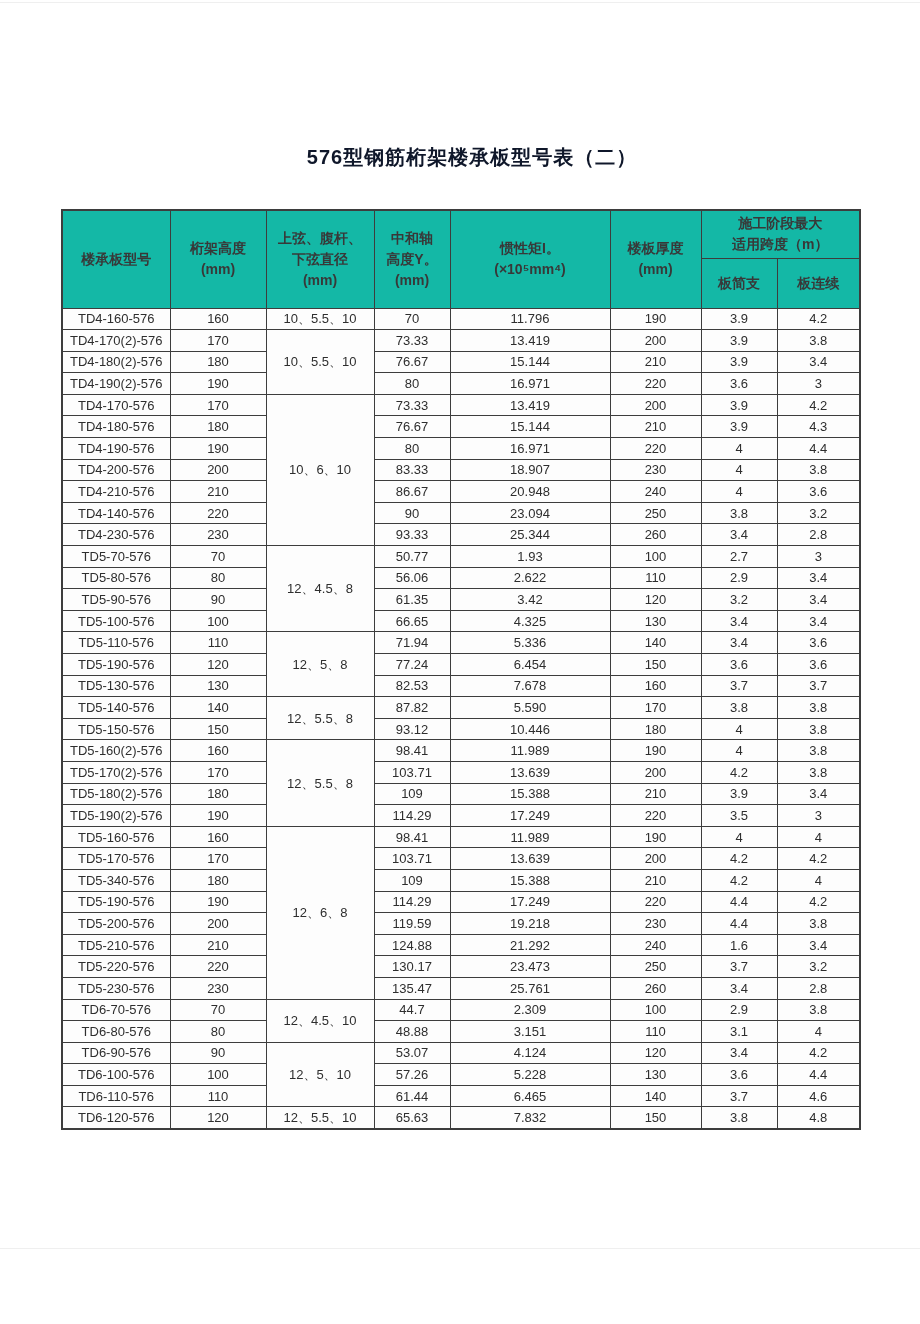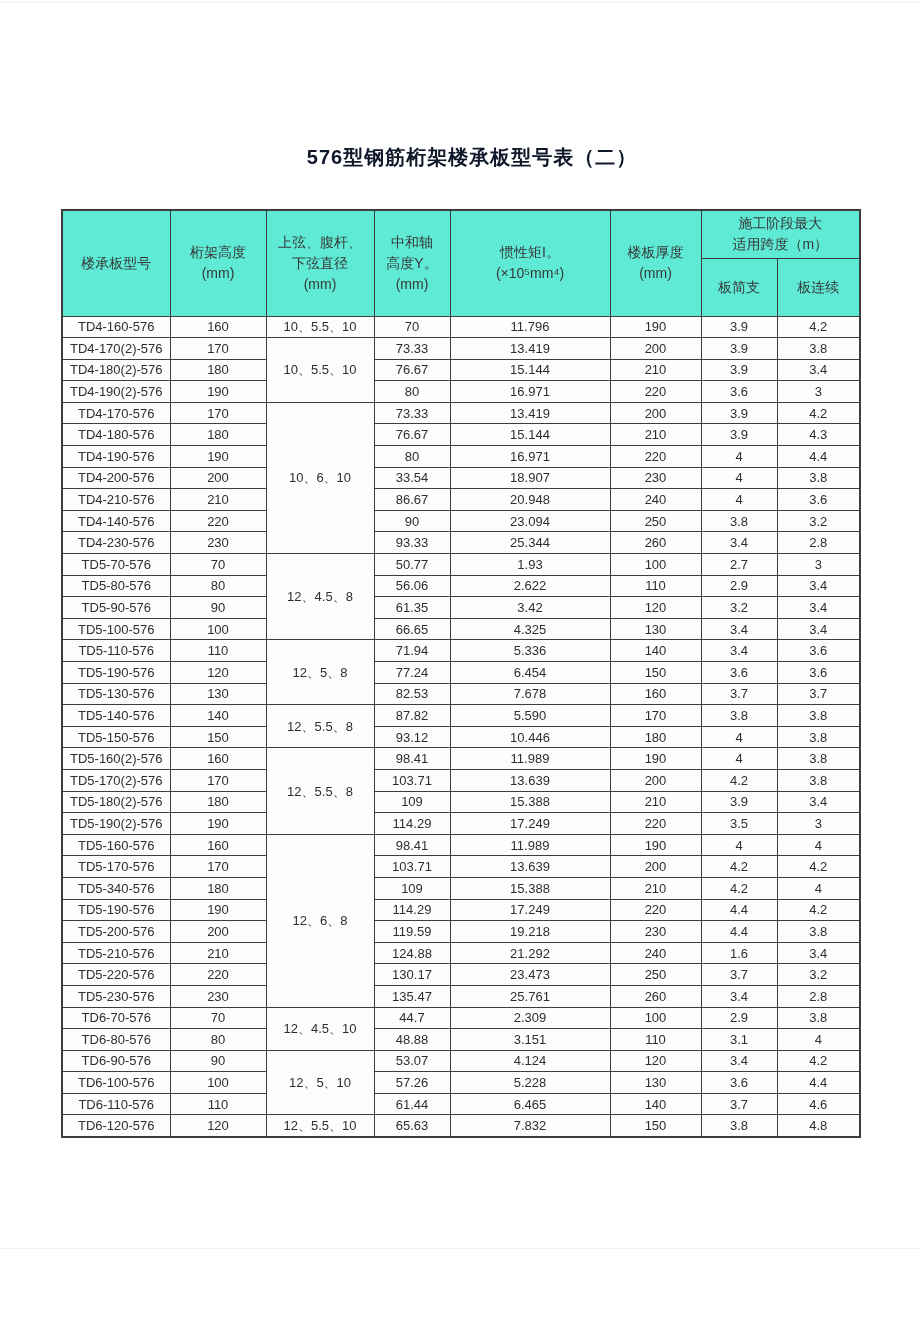--- a/index.html
+++ b/index.html
@@ -28,30 +28,30 @@
     border-collapse: collapse;
     table-layout: fixed;
     border: 2px solid #3d3d3d;
   }
   .spec-table th, .spec-table td {
     border: 1px solid #3d3d3d;
     text-align: center;
     vertical-align: middle;
   }
   .spec-table thead th {
-    background: #5eead4;
+    background: #14b8a6;
     color: #383838;
     font-size: 14px;
-    font-weight: normal;
+    font-weight: bold;
     white-space: pre-line;
     line-height: 1.5;
     padding: 2px 1px;
   }
   .spec-table thead tr.head-top th { height: 48px; }
-  .spec-table thead tr.head-sub th { height: 58px; }
+  .spec-table thead tr.head-sub th { height: 50px; }
   .spec-table tbody td {
     background: #fdfdfd;
     color: #2e2e2e;
     font-size: 13px;
     height: 21.6px;
     padding: 0 2px;
     line-height: 1;
     white-space: nowrap;
     overflow: hidden;
   }
@@ -160,21 +160,21 @@
         <td>190</td>
         <td>80</td>
         <td>16.971</td>
         <td>220</td>
         <td>4</td>
         <td>4.4</td>
       </tr>
       <tr>
         <td>TD4-200-576</td>
         <td>200</td>
-        <td>33.54</td>
+        <td>83.33</td>
         <td>18.907</td>
         <td>230</td>
         <td>4</td>
         <td>3.8</td>
       </tr>
       <tr>
         <td>TD4-210-576</td>
         <td>210</td>
         <td>86.67</td>
         <td>20.948</td>

